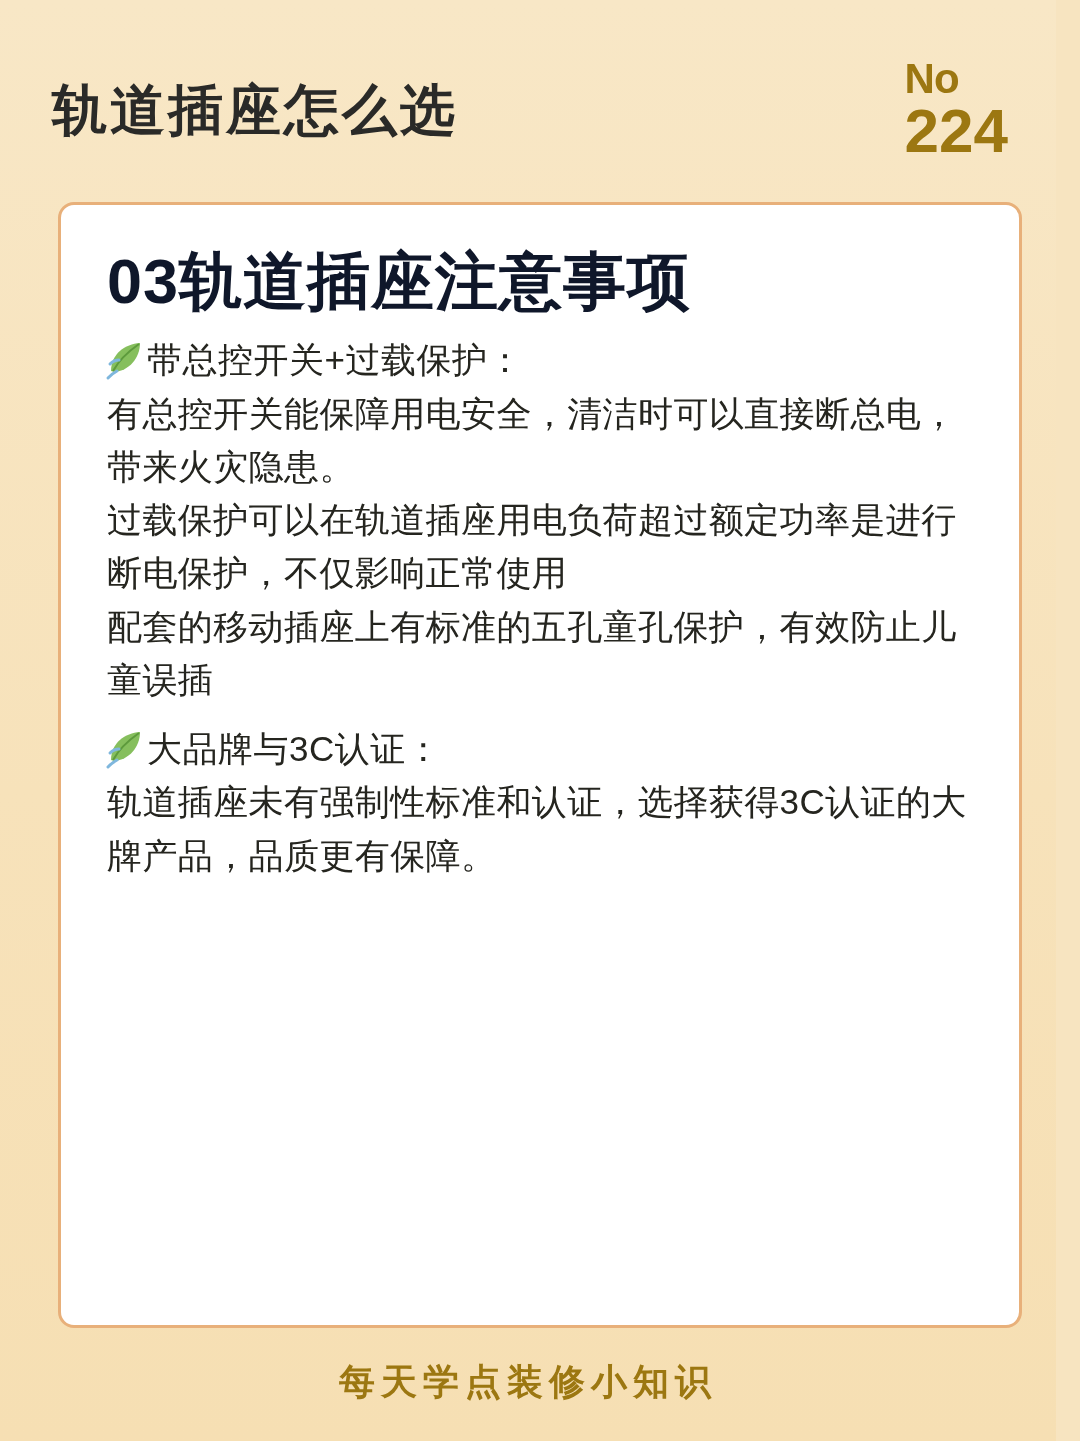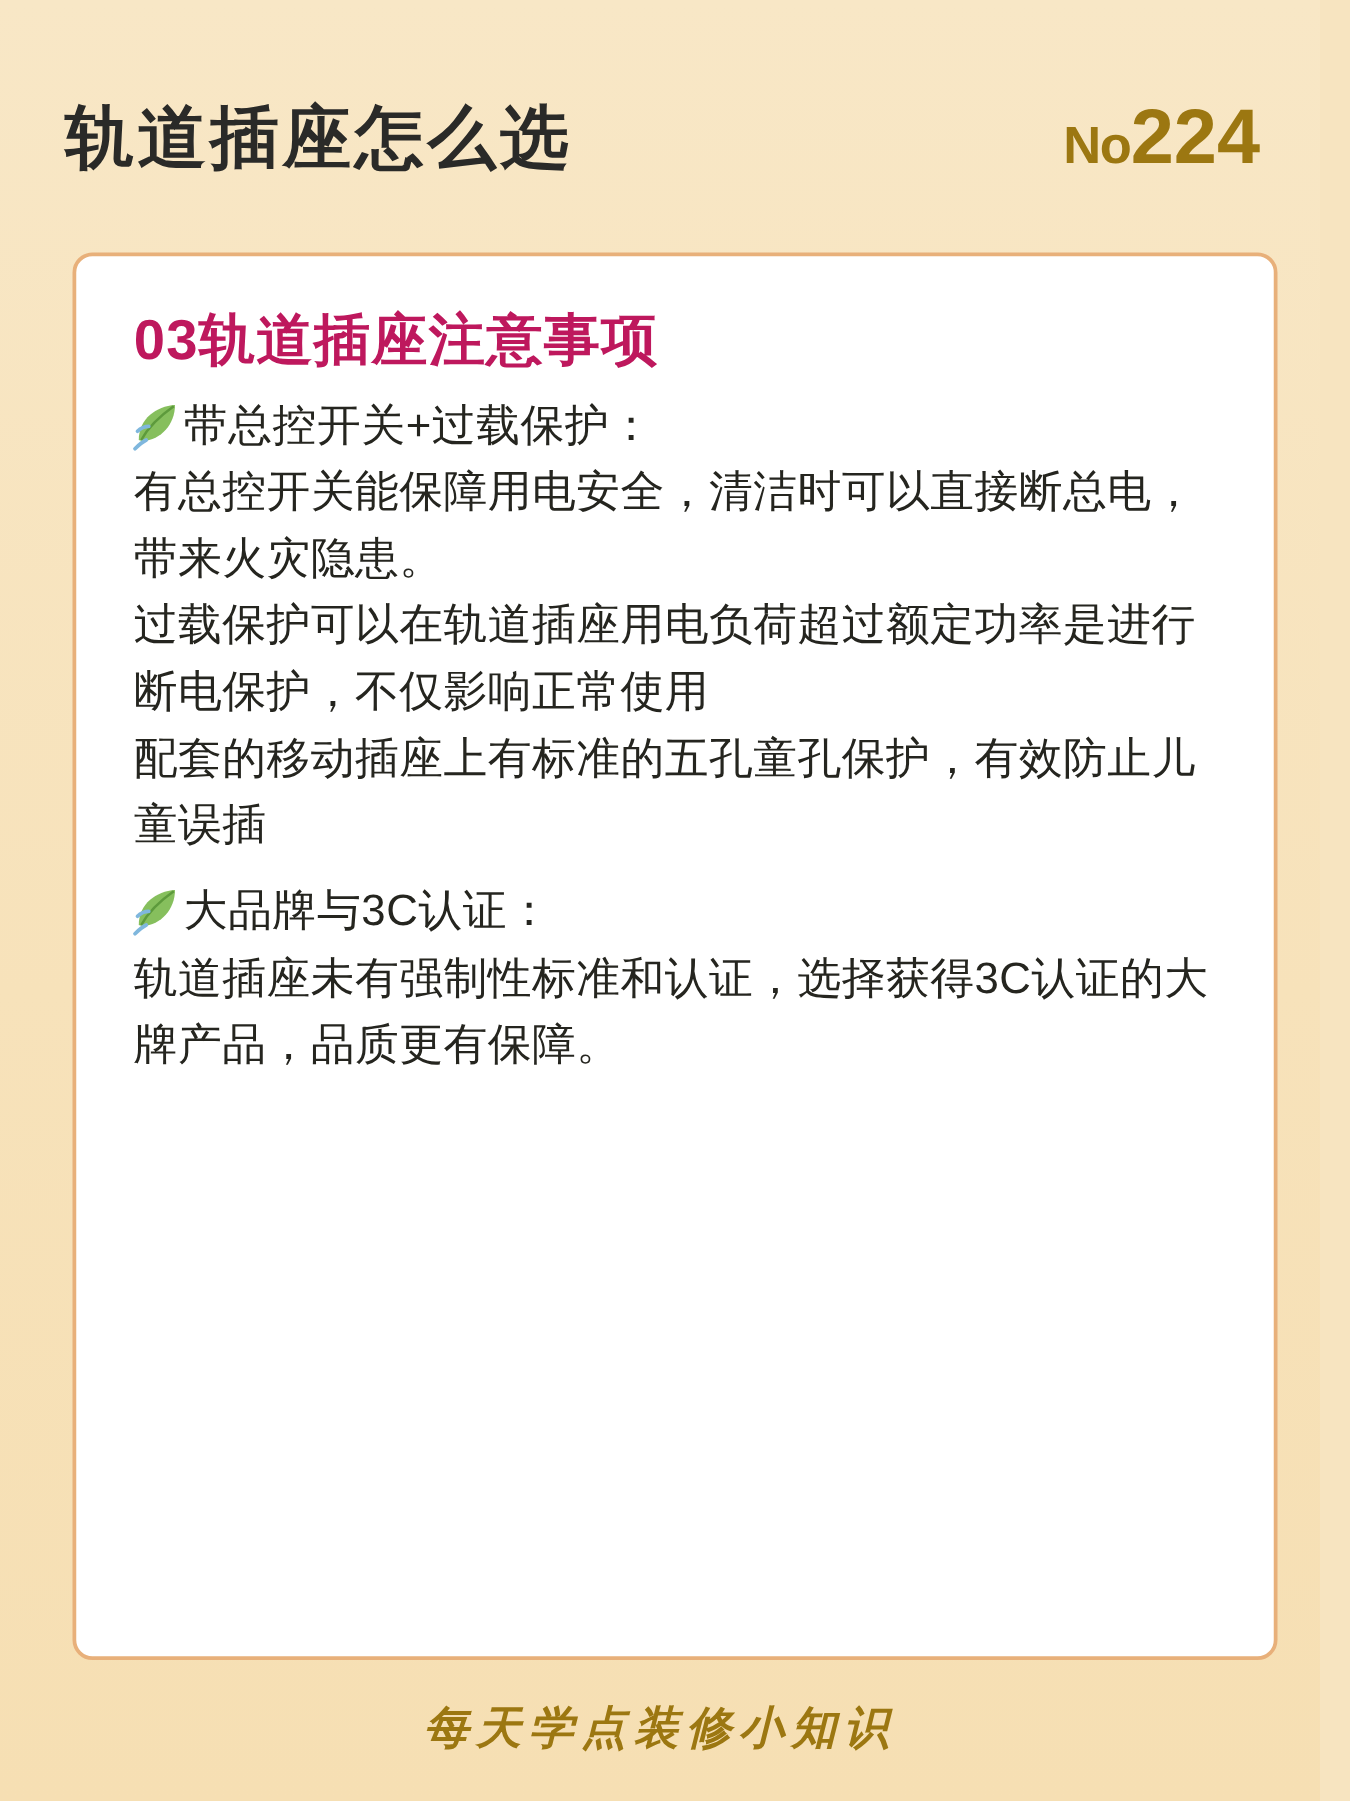--- a/index.html
+++ b/index.html
@@ -41,20 +41,21 @@
     white-space: nowrap;
   }
   .header-no {
     font-size: 50px;
     font-weight: bold;
     color: #9c7711;
     line-height: 1;
     white-space: nowrap;
     display: flex;
     align-items: baseline;
+    flex-direction: column;
   }
   .header-no .no-label {
     font-size: 42px;
     letter-spacing: -1px;
   }
   .header-no .no-value {
     font-size: 62px;
     letter-spacing: 0px;
   }
   
@@ -65,23 +66,23 @@
     width: 964px;
     height: 1126px;
     box-sizing: border-box;
     background: #ffffff;
     border: 3px solid #e8b07a;
     border-radius: 16px;
     padding: 42px 44px 30px 44px;
     overflow: hidden;
   }
   .card-title {
-    font-size: 45px;
+    font-size: 63px;
     font-weight: bold;
-    color: #be185d;
+    color: #0f172a;
     letter-spacing: 1px;
     margin: 0 0 18px 2px;
     line-height: 1.1;
   }
   .block {
     margin: 17px 0 0 0;
   }
   .lead {
     display: flex;
     align-items: flex-start;
@@ -118,21 +119,20 @@
     margin: 0;
     padding: 0 0 0 2px;
   }
   
   .footer {
     position: absolute;
     left: 0;
     right: 0;
     top: 1358px;
     text-align: center;
-    font-style: italic;
   }
   .footer-text {
     font-size: 36px;
     font-weight: bold;
     color: #9c7711;
     letter-spacing: 6px;
   }
 </style>
 </head>
 <body>

